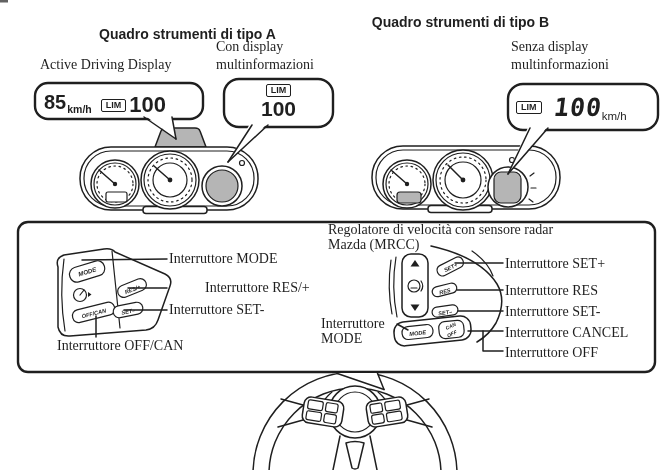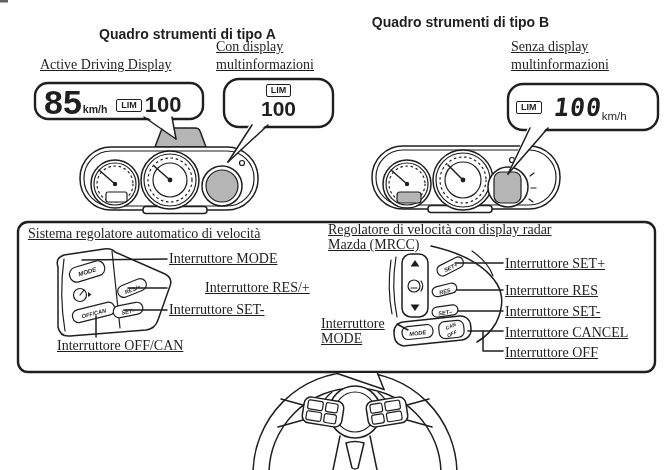--- a/index.html
+++ b/index.html
@@ -13,21 +13,21 @@
   .s2 { stroke-width:2.4; }
   .s1 { stroke-width:1.2; }
   .fw { fill:var(--bg); }
   .fg { fill:var(--gray); }
   .fi { fill:var(--ink); stroke:none; }
   .mask { fill:var(--bg); stroke:none; }
   .btxt { font-family:"Liberation Sans",sans-serif; font-weight:bold; font-style:italic;
           fill:var(--ink); text-anchor:middle; }
 
   
-  .lbl { position:absolute; white-space:nowrap; font-size:14px; line-height:15px;text-decoration:underline; }
+  .lbl { position:absolute; white-space:nowrap; font-size:14px; line-height:15px; }
   .hd  { position:absolute; white-space:nowrap; font-family:"Liberation Sans",sans-serif;
          font-weight:bold; font-size:14px; }
   .bubble-content { position:absolute; display:flex; font-family:"Liberation Sans",sans-serif;
                     font-weight:bold; }
   .lim-badge { display:inline-block; border:1.5px solid var(--ink); border-radius:2px;
                font-family:"Liberation Sans",sans-serif; font-weight:bold; font-size:9px;
                line-height:11px; padding:0 4px; }
   .digital { font-family:"DejaVu Sans Mono",monospace; font-weight:bold; font-size:25px;
              letter-spacing:1px; transform:skewX(-7deg); line-height:1; }
 </style>
@@ -244,39 +244,38 @@
 <div class="hd" style="left:85px; top:26px; width:205px; text-align:center;">Quadro strumenti di tipo A</div>
 <div class="hd" style="left:358px; top:14px; width:205px; text-align:center;">Quadro strumenti di tipo B</div>
 
 <div class="lbl" style="left:40px; top:57px;">Active Driving Display</div>
 <div class="lbl" style="left:216px; top:39px;">Con display</div>
 <div class="lbl" style="left:216px; top:57px;">multinformazioni</div>
 <div class="lbl" style="left:511px; top:39px;">Senza display</div>
 <div class="lbl" style="left:511px; top:57px;">multinformazioni</div>
 
 <div class="bubble-content" style="left:44px; top:86px; width:152px; height:29px; align-items:flex-end;">
-  <span style="font-size:34px; line-height:26px;">85</span>
+  <span style="font-size:20px; line-height:26px;">85</span>
   <span style="font-size:10.5px; line-height:12px; margin-left:1px;">km/h</span>
   <span class="lim-badge" style="margin-left:9px; margin-bottom:3px;">LIM</span>
   <span style="font-size:22px; line-height:20px; margin-left:3px;">100</span>
 </div>
 
 <div class="bubble-content" style="left:226px; top:84px; width:105px; height:40px; flex-direction:column; align-items:center;">
   <span class="lim-badge">LIM</span>
   <span style="font-size:21px; line-height:24px;">100</span>
 </div>
 
 <div class="bubble-content" style="left:516px; top:90px; width:136px; height:34px; align-items:center;">
   <span class="lim-badge">LIM</span>
   <span class="digital" style="margin-left:12px;">100</span>
   <span style="font-size:11.5px; font-weight:normal; align-self:flex-end; margin-bottom:2px;">km/h</span>
 </div>
 
-<div class="lbl" style="left:28px; top:226px;">Sistema regolatore automatico di velocità</div>
-<div class="lbl" style="left:328px; top:222px;">Regolatore di velocità con display radar</div>
+<div class="lbl" style="left:328px; top:222px;">Regolatore di velocità con sensore radar</div>
 <div class="lbl" style="left:328px; top:237px;">Mazda (MRCC)</div>
 
 <div class="lbl" style="left:169px; top:251px;">Interruttore MODE</div>
 <div class="lbl" style="left:169px; top:280px;margin-left:36px;">Interruttore RES/+</div>
 <div class="lbl" style="left:169px; top:302px;">Interruttore SET-</div>
 <div class="lbl" style="left:57px; top:338px;">Interruttore OFF/CAN</div>
 
 <div class="lbl" style="left:505px; top:256px;">Interruttore SET+</div>
 <div class="lbl" style="left:505px; top:283px;">Interruttore RES</div>
 <div class="lbl" style="left:505px; top:304px;">Interruttore SET-</div>

